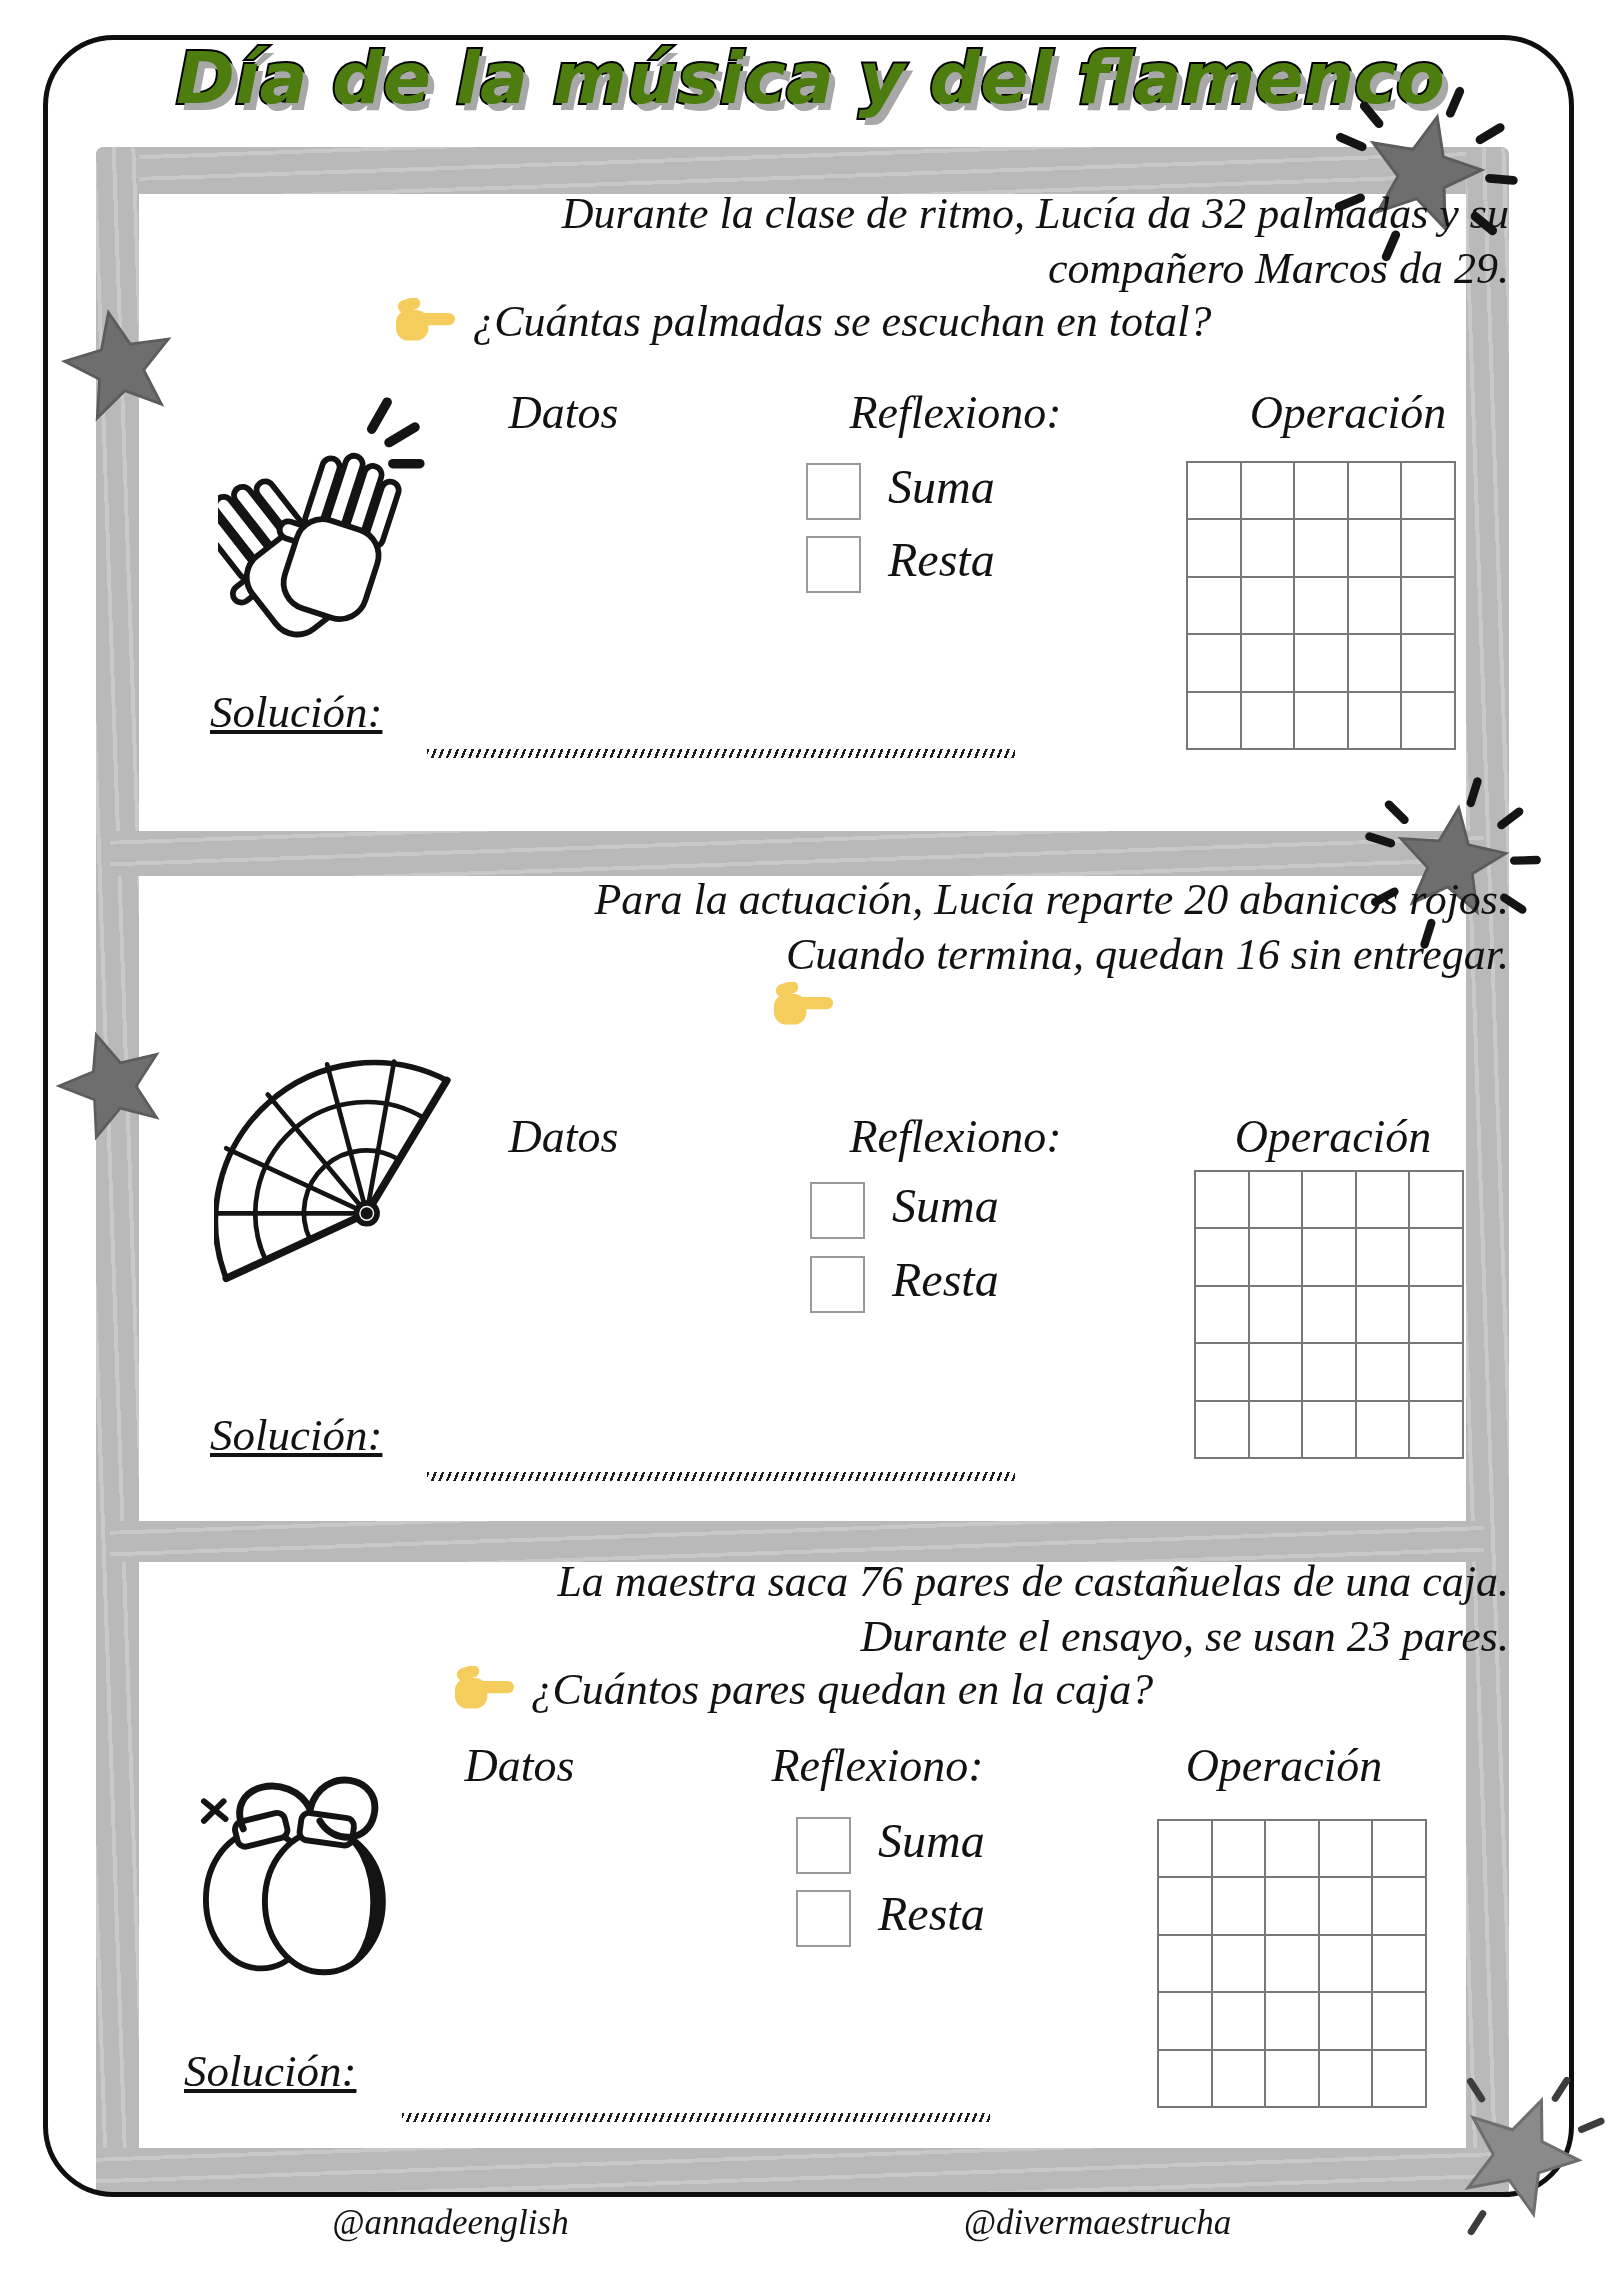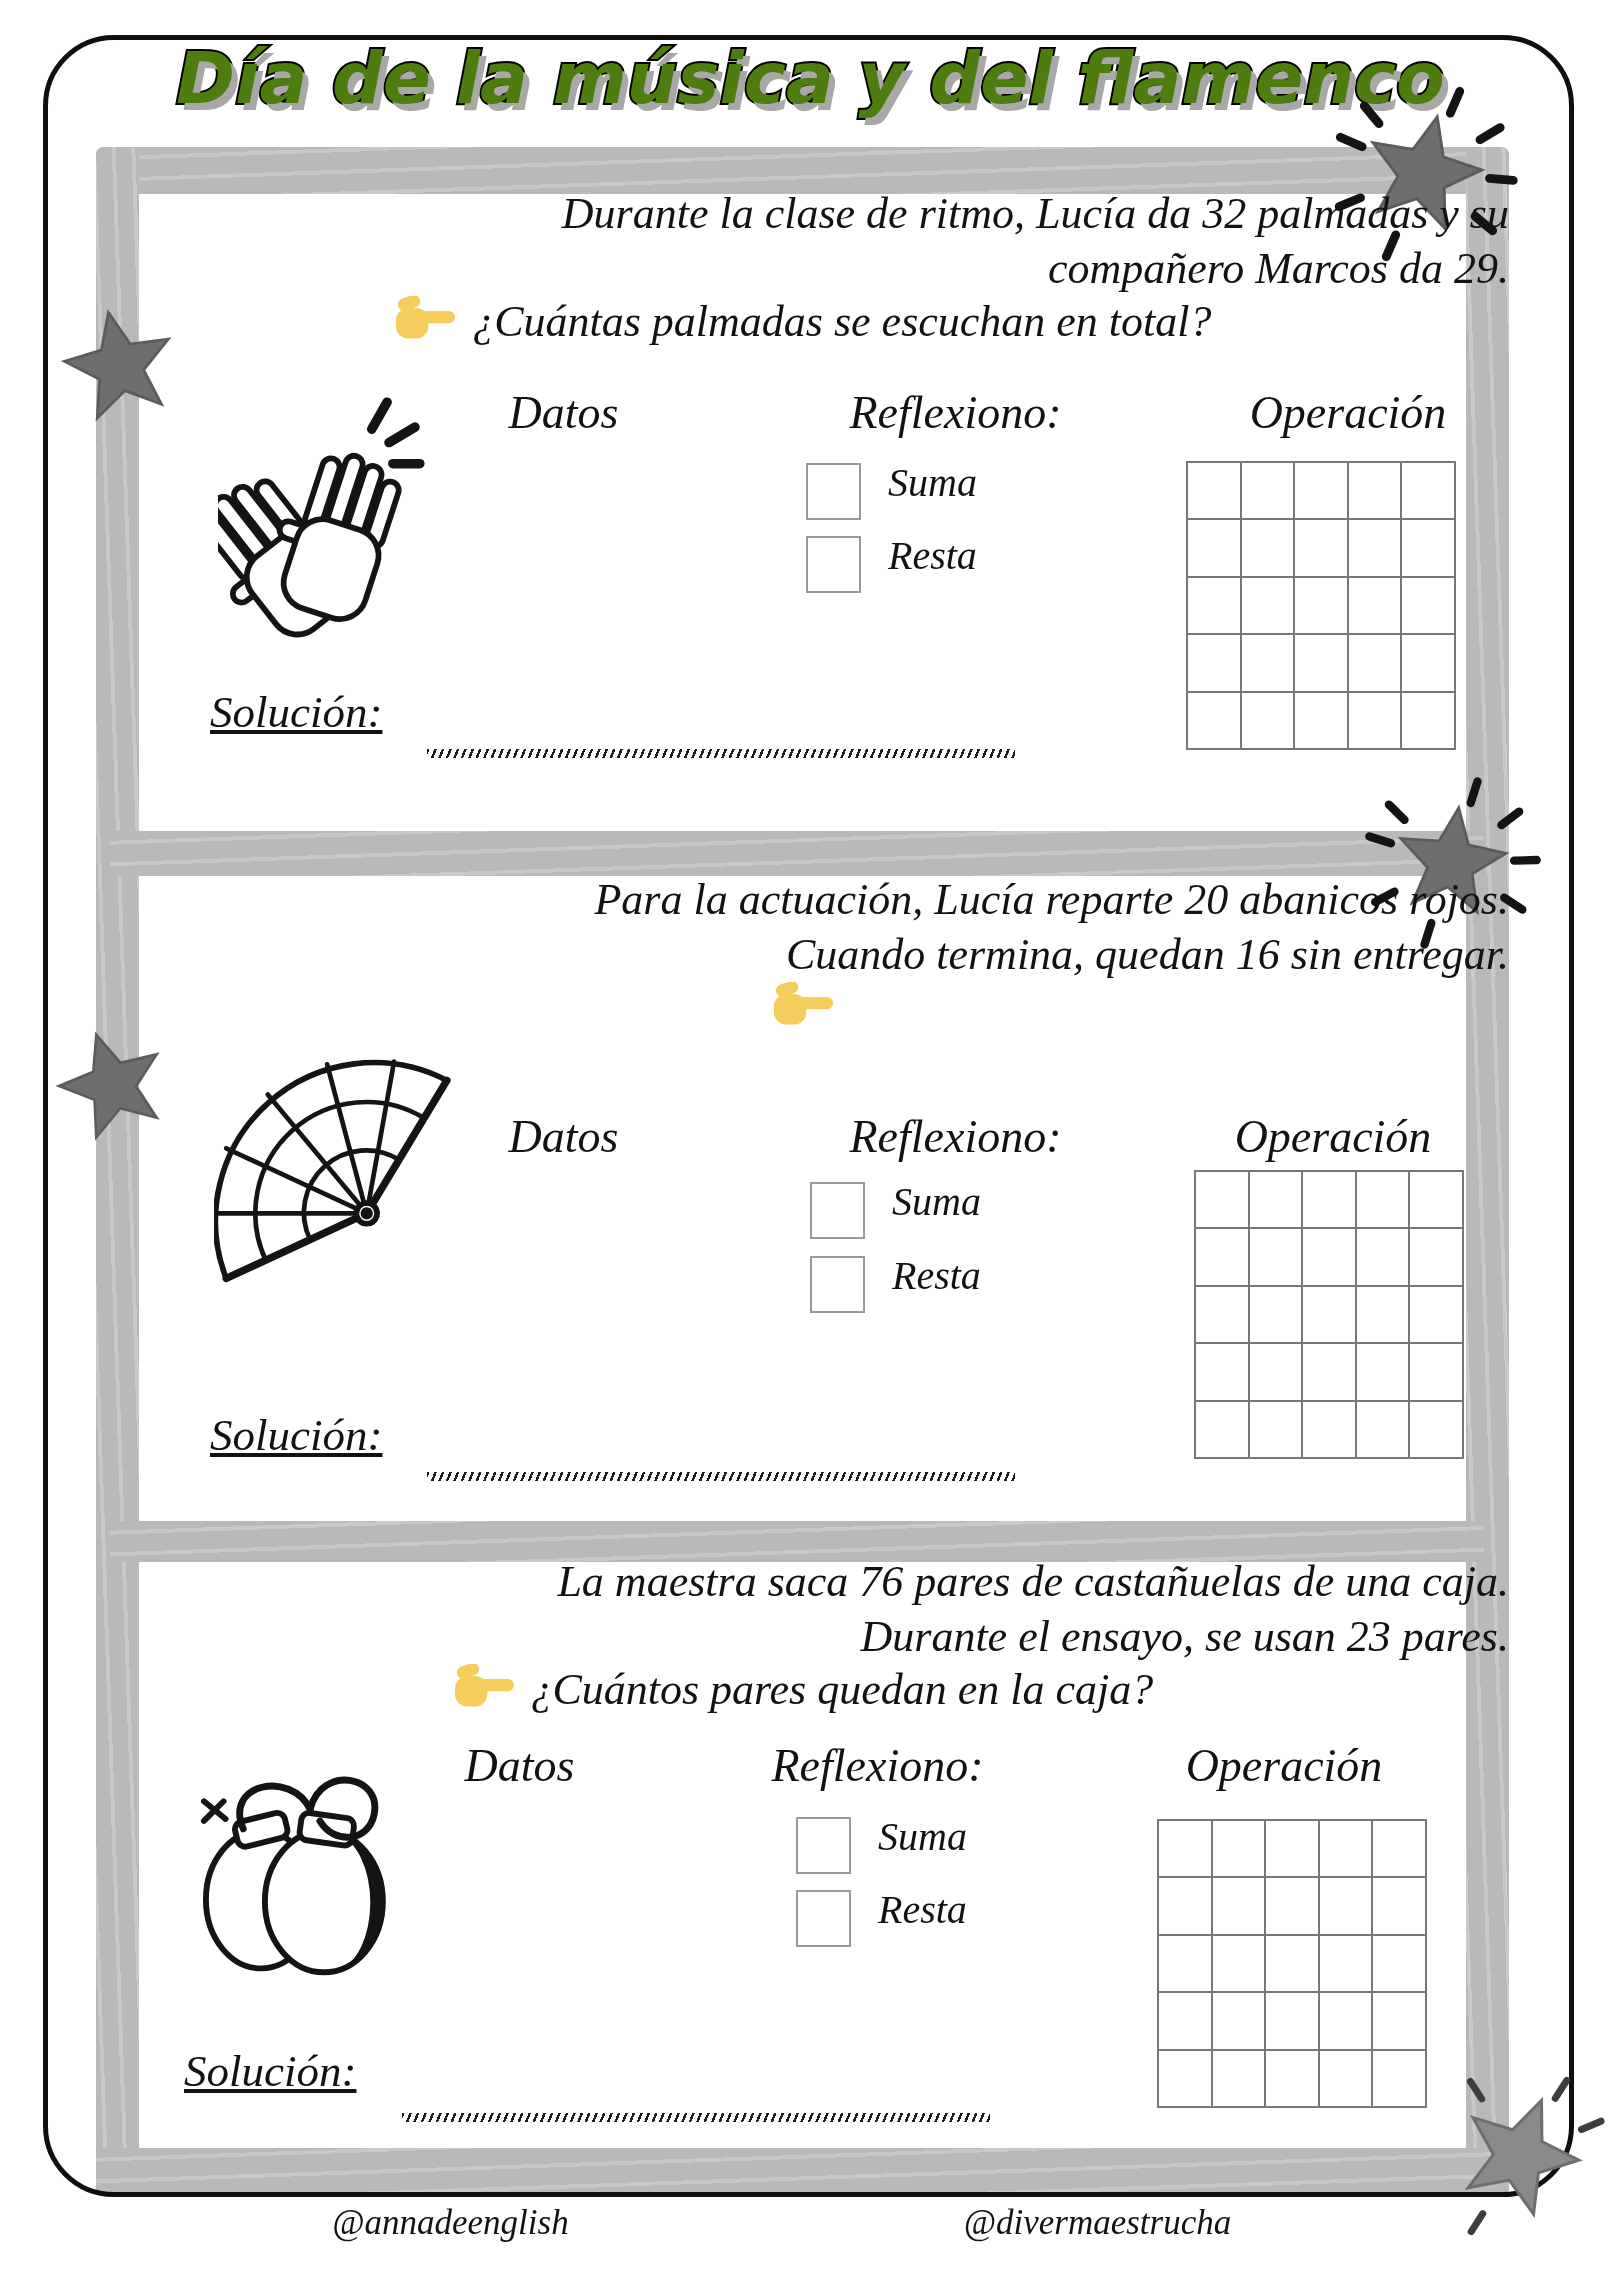--- a/index.html
+++ b/index.html
@@ -35,36 +35,36 @@
   
   .sec-line{
     position:absolute;left:98px;width:1411px;text-align:right;
     font-style:italic;font-size:44px;line-height:1.1;white-space:nowrap;
   }
   .s1-l1{top:190px}.s1-l2{top:245px}
   .s2-l1{top:876px}.s2-l2{top:931px}
   .s3-l1{top:1558px}.s3-l2{top:1613px}
   .q-row{
     position:absolute;left:98px;width:1411px;display:flex;justify-content:center;
-    align-items:flex-start;gap:15.7px;font-style:italic;font-size:44px;white-space:nowrap;
+    align-items:center;gap:15.7px;font-style:italic;font-size:44px;white-space:nowrap;
   }
   .s1-q{top:296px}.s2-q{top:982px}.s3-q{top:1664px}
   .lbl{position:absolute;font-style:italic;font-size:46px;text-align:center;white-space:nowrap;}
   .s1-datos{left:451px;top:386px;width:225px}
   .s1-refl{left:823px;top:386px;width:265px}
   .s1-oper{left:1211px;top:386px;width:274px}
   .s2-datos{left:451px;top:1110px;width:225px}
   .s2-refl{left:823px;top:1110px;width:265px}
   .s2-oper{left:1196px;top:1110px;width:274px}
   .s3-datos{left:407px;top:1739px;width:225px}
   .s3-refl{left:745px;top:1739px;width:265px}
   .s3-oper{left:1147px;top:1739px;width:274px}
   
   .cb{position:absolute;width:51px;height:53px;border:2px solid #9a9a9a;background:#fff;}
-  .cb-lbl{position:absolute;font-style:italic;font-size:40px;white-space:nowrap;}
+  .cb-lbl{position:absolute;font-style:italic;font-size:48px;white-space:nowrap;}
   .s1-suma-box{left:806px;top:463px}.s1-suma-lbl{left:888px;top:459px}
   .s1-resta-box{left:806px;top:536px}.s1-resta-lbl{left:888px;top:532px}
   .s2-suma-box{left:810px;top:1182px}.s2-suma-lbl{left:892px;top:1178px}
   .s2-resta-box{left:810px;top:1256px}.s2-resta-lbl{left:892px;top:1252px}
   .s3-suma-box{left:796px;top:1817px}.s3-suma-lbl{left:878px;top:1813px}
   .s3-resta-box{left:796px;top:1890px}.s3-resta-lbl{left:878px;top:1886px}
   
   .op-grid{
     position:absolute;width:268px;height:287px;display:grid;
     grid-template-columns:repeat(5,1fr);grid-template-rows:repeat(5,1fr);

